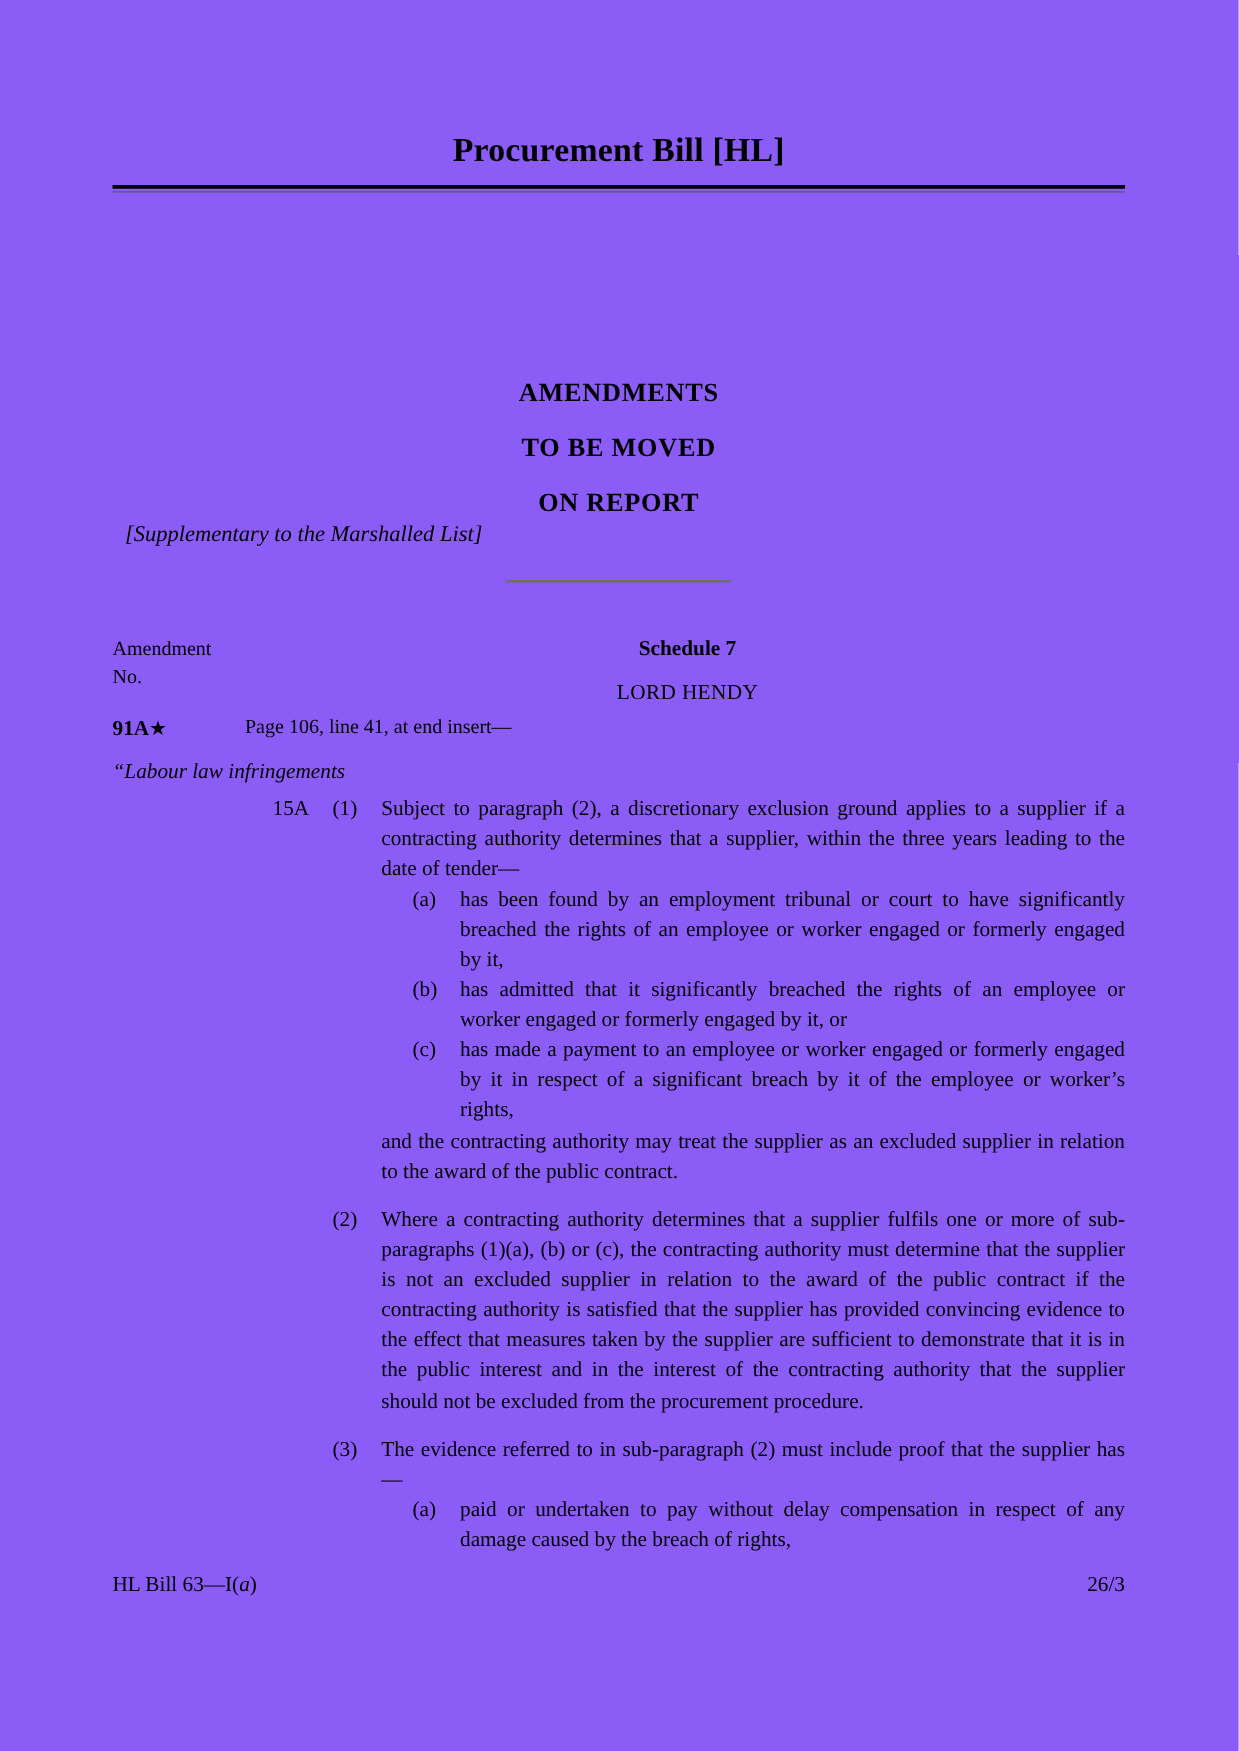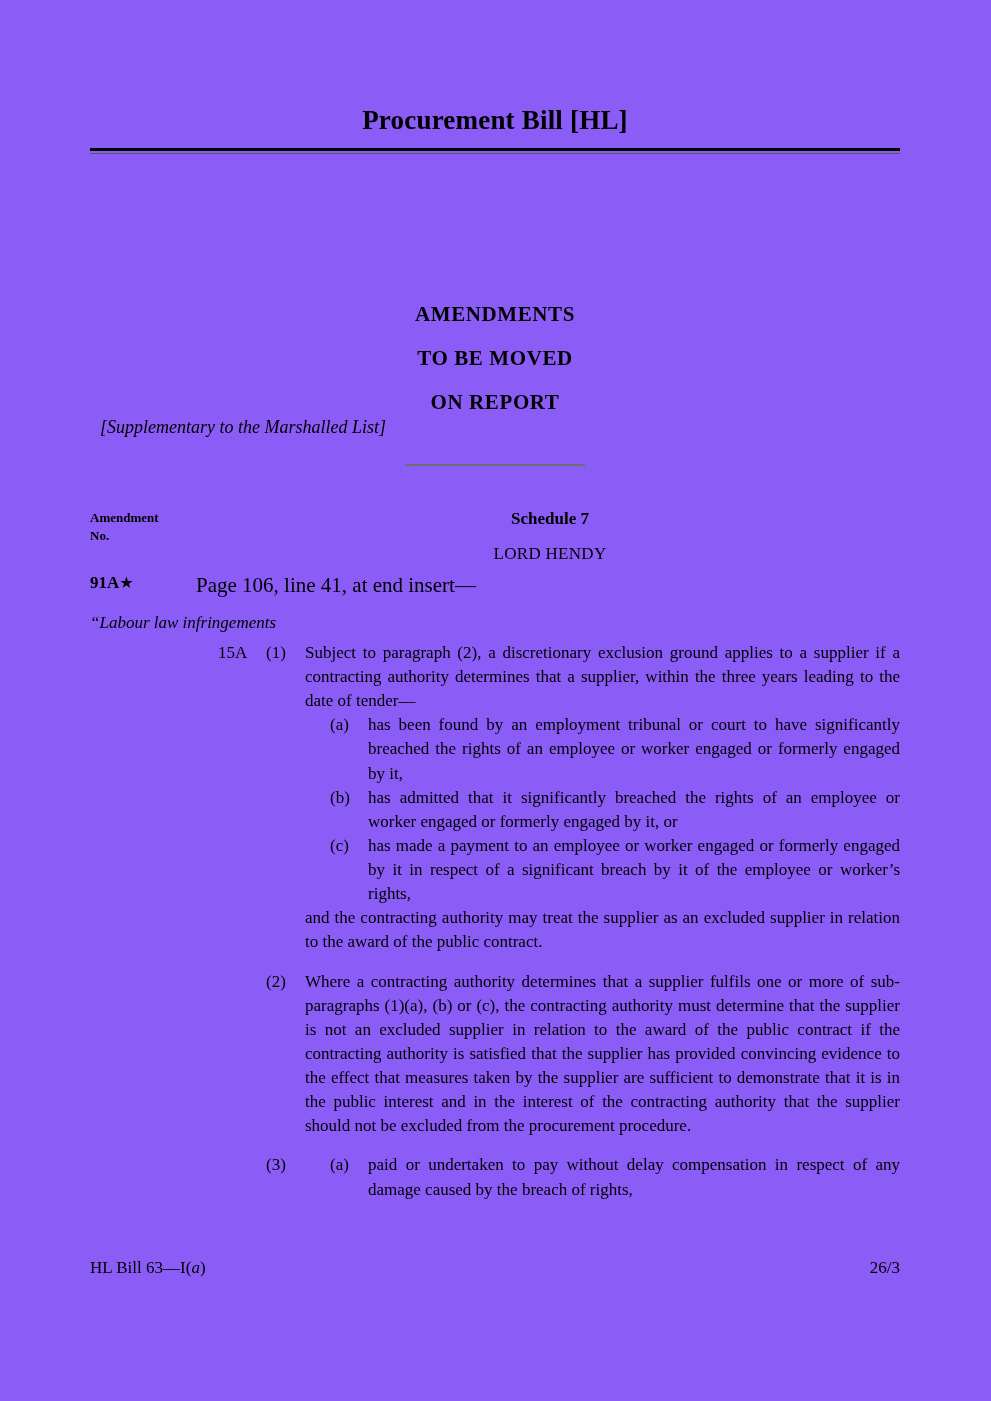--- a/index.html
+++ b/index.html
@@ -83,22 +83,22 @@
     height: 2px;
     background: #6e6e6e;
   }
 
   
   .amend-no-label {
     position: absolute;
     top: 509px;
     left: 90px;
     width: 140px;
-    font-size: 13px;
-    font-weight: bold;
+    font-size: 16px;
+    font-weight: normal;
     line-height: 1.35;
   }
 
   
   .schedule-title {
     position: absolute;
     top: 509px;
     left: 200px;
     width: 700px;
     text-align: center;
@@ -136,21 +136,21 @@
     font-size: 17px;
     font-weight: bold;
     white-space: nowrap;
   }
   .amend-number .star {
     font-weight: normal;
     font-size: 16px;
   }
   .amend-instruction {
     margin-left: 106px;
-    font-size: 21px;
+    font-size: 16px;
   }
 
   .quote-head {
     margin-top: 10px;
     font-style: italic;
     font-size: 17px;
   }
 
   
   .para {
@@ -283,20 +283,21 @@
 
     <div class="para">
       <div class="mark-b">(2)</div>
       <div class="ptext">Where a contracting authority determines that a supplier fulfils one or more of sub-paragraphs (1)(a), (b) or (c), the contracting authority must determine that the supplier is not an excluded supplier in relation to the award of the public contract if the contracting authority is satisfied that the supplier has provided convincing evidence to the effect that measures taken by the supplier are sufficient to demonstrate that it is in the public interest and in the interest of the contracting authority that the supplier should not be excluded from the procurement procedure.</div>
     </div>
 
     <div class="para-gap"></div>
 
     <div class="para">
       <div class="mark-b">(3)</div>
+      <div class="ptext">The evidence referred to in sub-paragraph (2) must include proof that the supplier has—</div>
     </div>
     <div class="subitem">
       <div class="smark">(a)</div>
       <div class="stext">paid or undertaken to pay without delay compensation in respect of any damage caused by the breach of rights,</div>
     </div>
 
   </div>
 
   <div class="footer">
     <div class="left"><span>HL Bill 63—I(</span><span class="ital">a</span><span>)</span></div>

